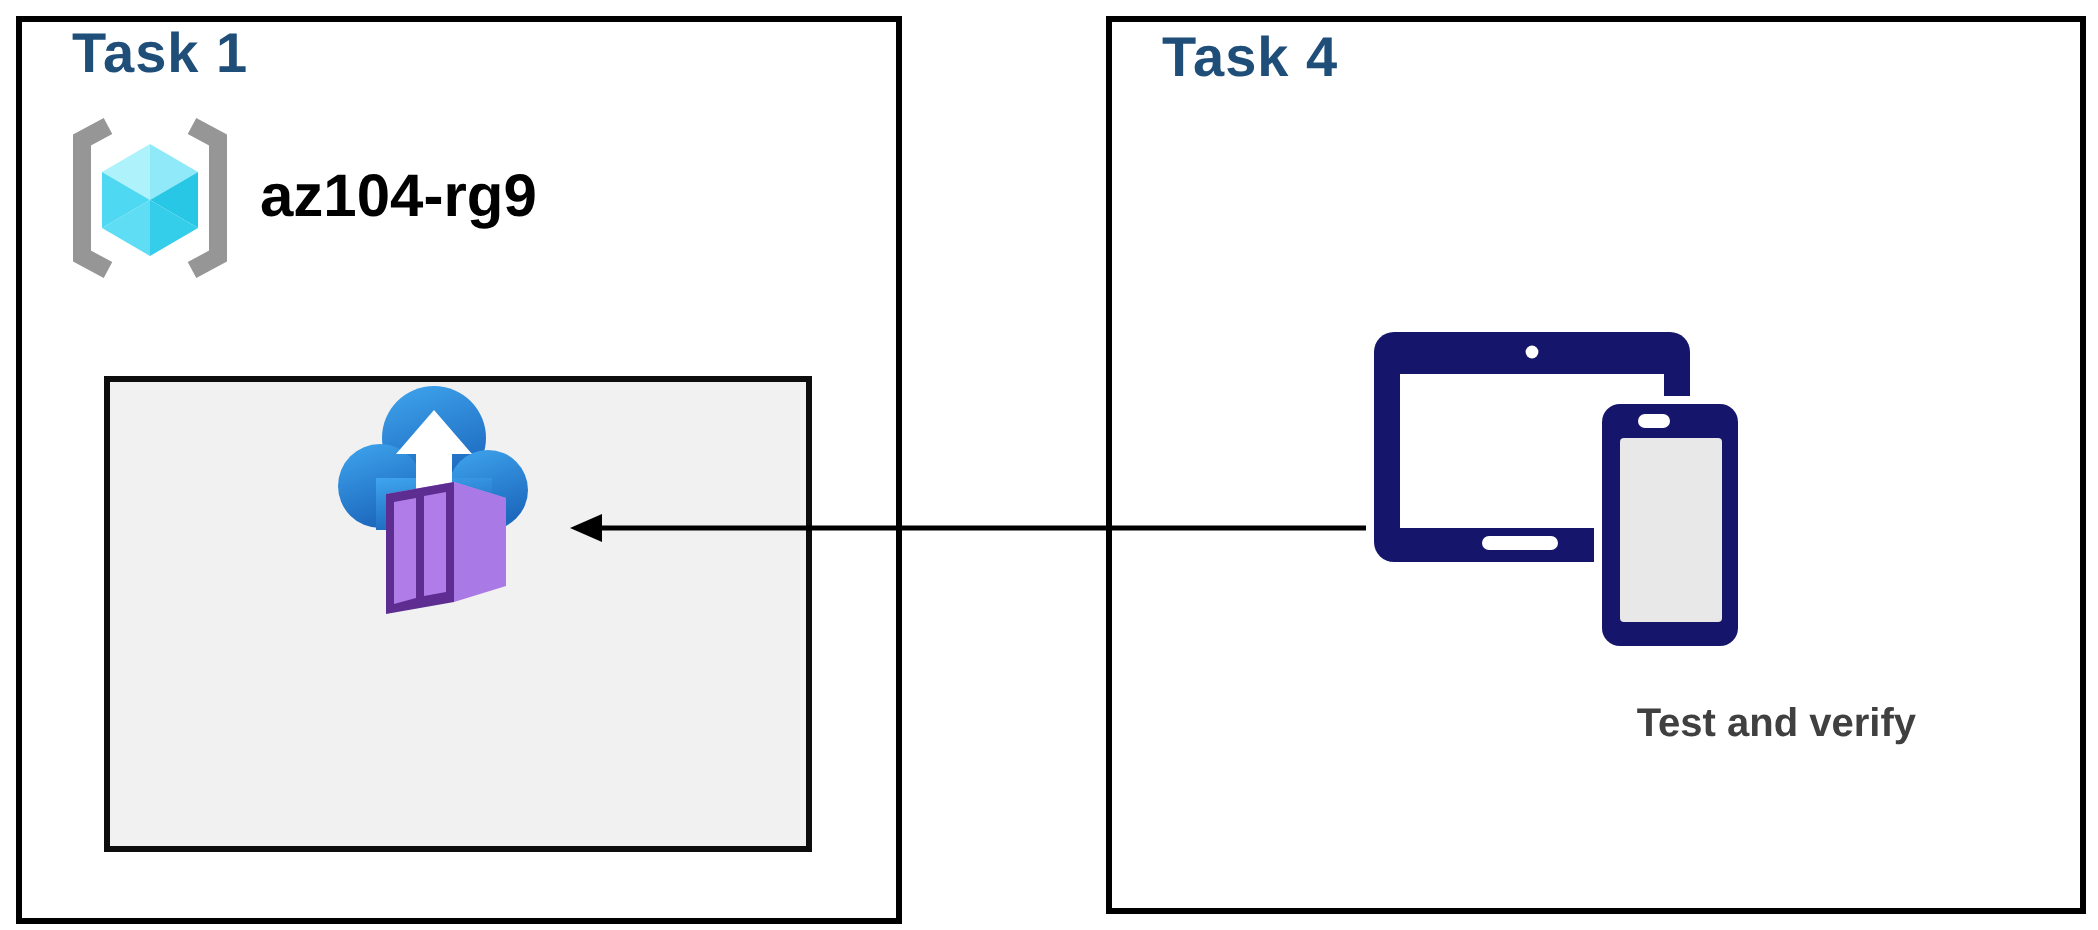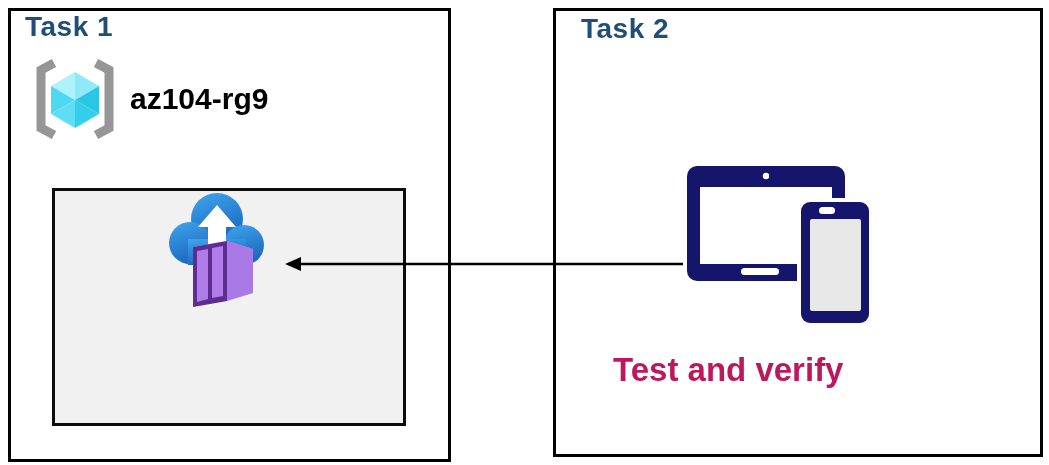--- a/index.html
+++ b/index.html
@@ -10,40 +10,40 @@
   .task-box{
     position:absolute;background:#fff;border:3px solid var(--border-black,#000);
     box-sizing:border-box;
   }
   #task1-box{left:8px;top:8px;width:443px;height:454px;}
   #task2-box{left:553px;top:8px;width:490px;height:449px;}
   .task-title{
     position:absolute;font-size:28px;font-weight:700;color:var(--title-blue,#1F4E79);
     letter-spacing:0.5px;white-space:nowrap;
   }
-  #task1-title{left:25px;top:11px;}
+  #task1-title{left:36px;top:11px;}
   #task2-title{left:581px;top:13px;}
   #rg-icon{position:absolute;left:27px;top:56px;width:96px;height:86px;}
   #rg-name{
     position:absolute;left:130px;top:82px;font-size:30px;font-weight:700;color:#000;
     white-space:nowrap;
   }
   #ci-card{
     position:absolute;left:41px;top:177px;width:354px;height:238px;
     background:var(--card-bg,#F1F1F1);border:3px solid #0d0d0d;box-sizing:border-box;
   }
   #ci-icon{position:absolute;left:160px;top:186px;width:115px;height:132px;}
   #ci-label{
     position:absolute;left:41px;top:324px;width:354px;text-align:center;
     font-size:29px;font-weight:700;color:#000;white-space:nowrap;
   }
   #devices-icon{position:absolute;left:680px;top:160px;width:192px;height:166px;}
   #t2-caption{
-    position:absolute;left:613px;top:351px;width:345px;text-align:left;
-    font-size:33px;font-weight:700;color:#be185d;white-space:nowrap;
+    position:absolute;left:613px;top:351px;width:345px;text-align:right;
+    font-size:20px;font-weight:700;color:#404040;white-space:nowrap;
   }
   #connector{position:absolute;left:283px;top:253px;width:406px;height:22px;z-index:5;}
 </style>
 </head>
 <body>
 
 <div id="canvas">
 
   <div class="task-box" id="task1-box">
     <div id="ci-card"></div>
@@ -79,21 +79,21 @@
     <g>
       <polygon points="33,60 67,54 93,62 59,68" fill="var(--purple-top,#BE93F0)"></polygon>
       <polygon points="67,54 93,62 93,106 67,114" fill="var(--purple-side,#A97AE5)"></polygon>
       <polygon points="33,60 67,54 67,114 33,120" fill="var(--purple-frame,#5E2D92)"></polygon>
       <polygon points="37,64 48,62 48,112 37,115" fill="var(--purple-panel,#B07CE8)"></polygon>
       <polygon points="52,61 63,59 63,109 52,111" fill="var(--purple-panel,#B07CE8)"></polygon>
     </g>
   </svg>
 
   <div class="task-box" id="task2-box"></div>
-  <div class="task-title" id="task2-title">Task 2</div>
+  <div class="task-title" id="task2-title">Task 4</div>
 
   <svg id="devices-icon" viewBox="0 0 192 166">
     <g>
       <rect x="7" y="6" width="158" height="115" rx="10" fill="var(--device-navy,#15156B)"></rect>
       <rect x="20" y="27" width="132" height="77" fill="#fff"></rect>
       <circle cx="86" cy="16" r="3.2" fill="#fff"></circle>
       <rect x="61" y="108" width="38" height="7" rx="3.5" fill="#fff"></rect>
     </g>
     <g>
       <rect x="117" y="38" width="76" height="128" rx="12" fill="#fff"></rect>

